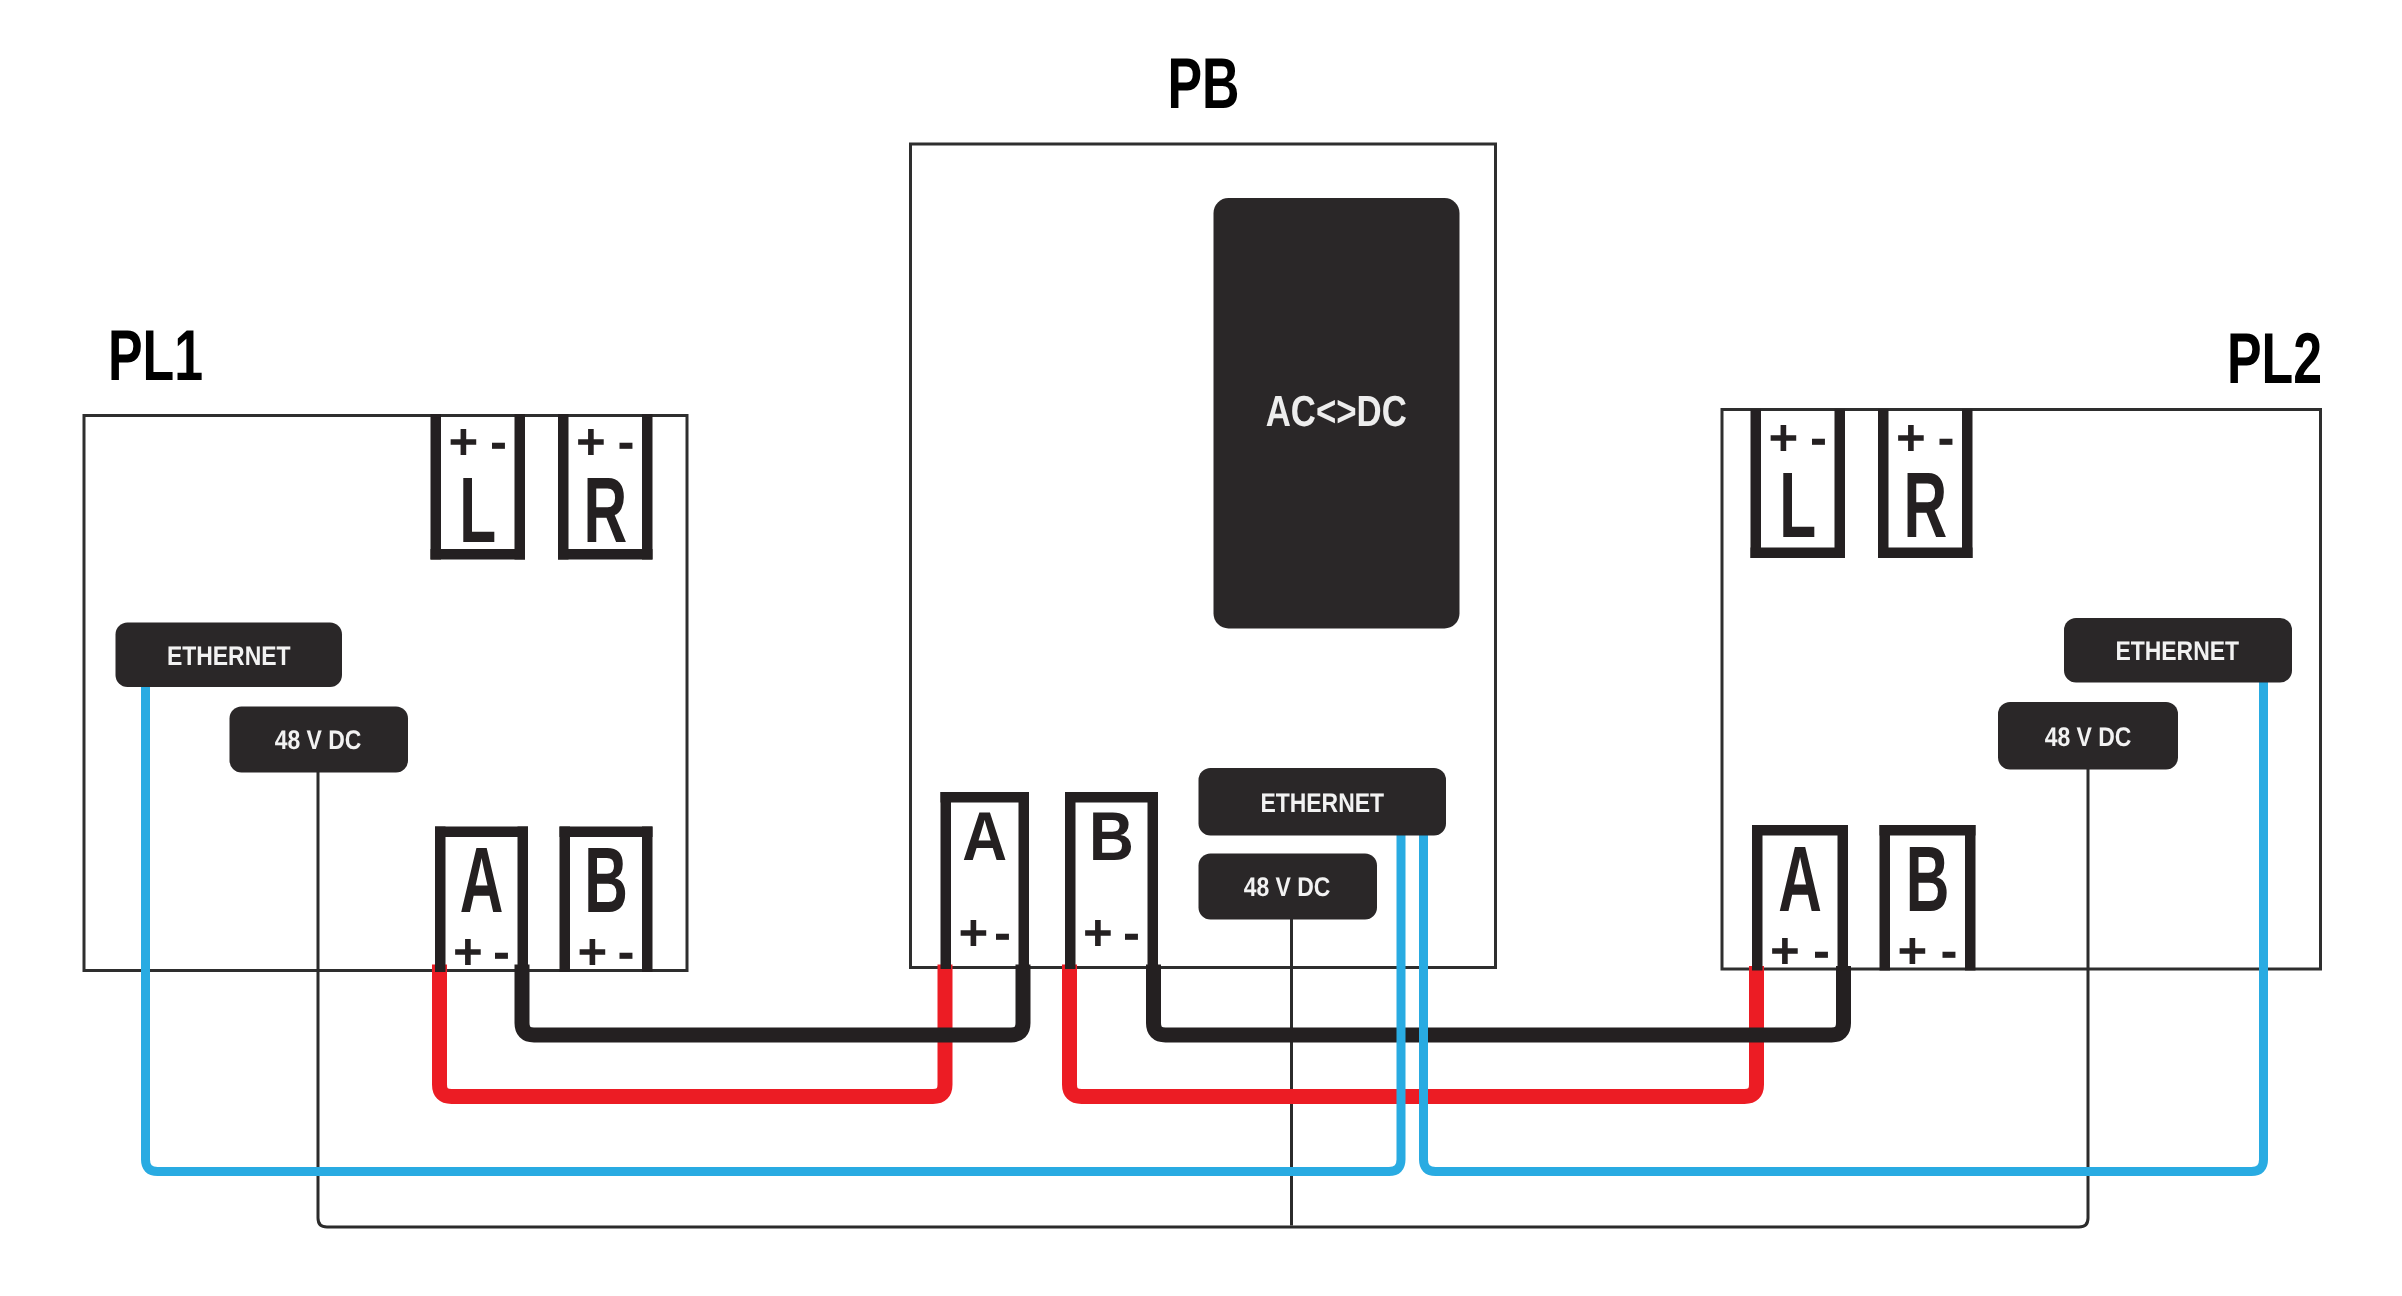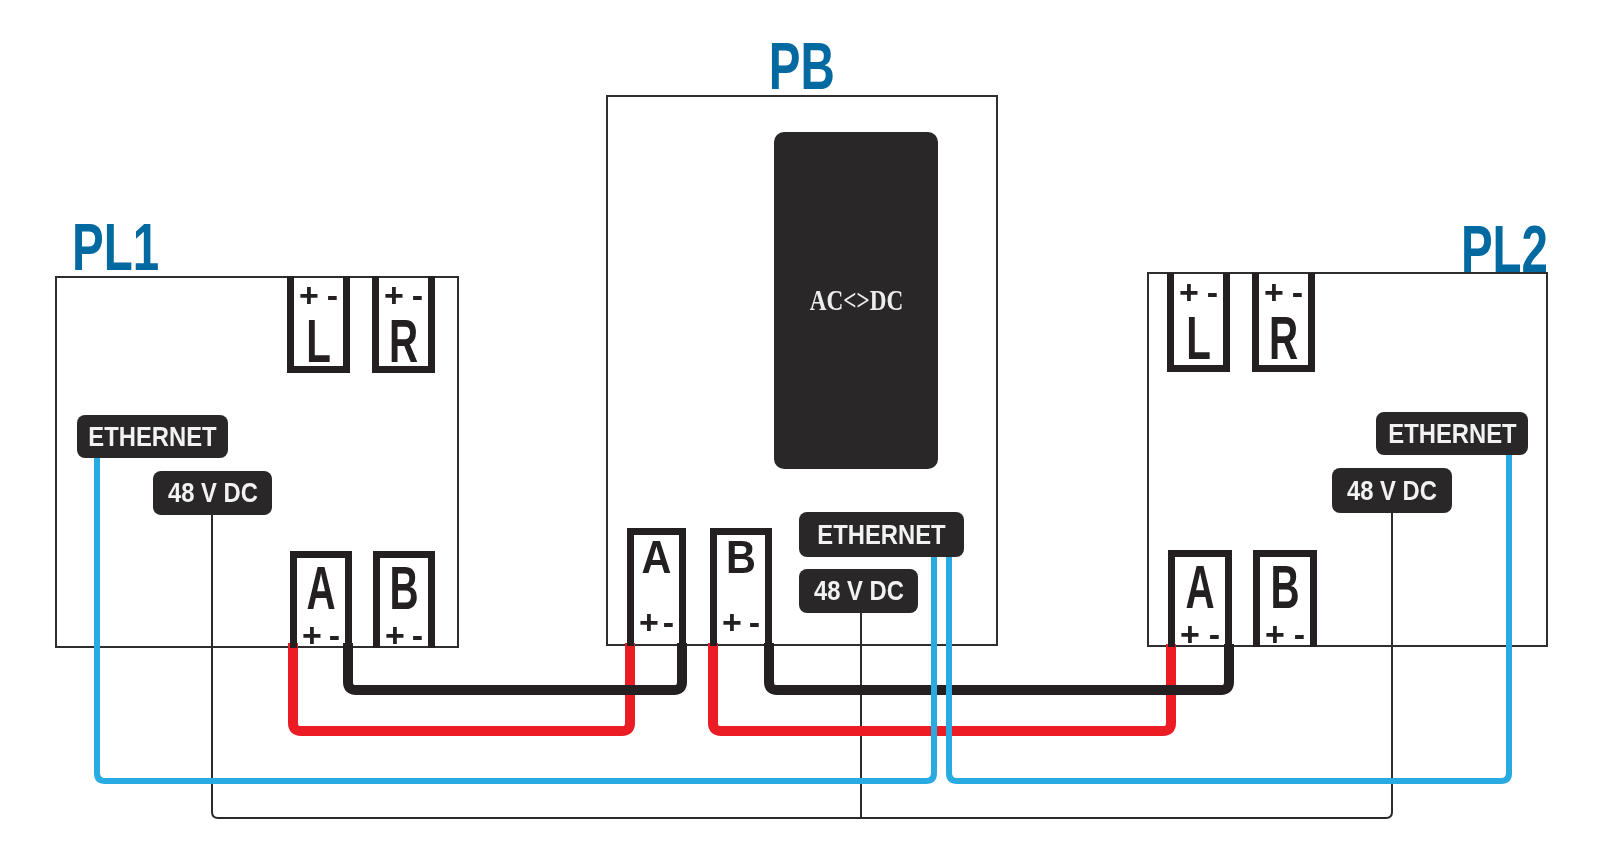--- a/index.html
+++ b/index.html
@@ -11,22 +11,22 @@
   
   .box{
     position:absolute;box-sizing:border-box;
     border:2px solid var(--outline,#2e2e2e);
     background:transparent;z-index:1;
   }
   
   #wire-layer{position:absolute;left:0;top:0;z-index:5;}
   
   .title{
-    position:absolute;z-index:12;font-weight:bold;font-size:66px;line-height:1;
-    color:#0369a1;white-space:nowrap;
+    position:absolute;z-index:12;font-weight:bold;font-size:48px;line-height:1;
+    color:#000000;white-space:nowrap;
   }
   .title>span{display:inline-block;transform:scaleX(.72);transform-origin:left center;}
   .title.center{text-align:center;}
   .title.center>span{transform-origin:center center;}
   .title.right{text-align:right;}
   .title.right>span{transform-origin:right center;}
   
   .conn{
     position:absolute;box-sizing:border-box;z-index:10;
     border:7px solid #242021;background:transparent;
@@ -44,21 +44,21 @@
     font-weight:bold;text-align:center;line-height:.95;white-space:nowrap;
   }
   .conn-top .letter{margin-top:auto;margin-bottom:1px;font-size:62px;transform:scaleX(.65);transform-origin:center bottom;}
   .conn-bottom .letter{margin-top:1px;font-size:62px;transform:scaleX(.65);transform-origin:center top;}
   .conn-pb .letter{font-size:46px;transform:scaleX(.9);}
   
   .tag{
     position:absolute;box-sizing:border-box;z-index:11;
     background:var(--tag-bg,#2a2728);color:var(--tag-text,#f2f2f2);
     border-radius:8px;display:flex;align-items:center;justify-content:center;
-    font-weight:bold;font-size:28px;line-height:1;white-space:nowrap;
+    font-weight:bold;font-size:18px;line-height:1;white-space:nowrap;
   }
   .tag>span{transform:scaleX(.85);}
   
   .converter{
     position:absolute;box-sizing:border-box;z-index:8;
     background:var(--tag-bg,#2a2728);color:#ededed;border-radius:10px;
     display:flex;align-items:center;justify-content:center;
     font-weight:bold;font-size:29px;line-height:1;white-space:nowrap;
   }
   .converter>span{transform:scaleX(.8);}
@@ -112,21 +112,21 @@
 <div class="tag" style="left:77px;top:415px;width:151px;height:43px;">
     <span>ETHERNET</span>
   </div>
 <div class="tag" style="left:153px;top:471px;width:119px;height:44px;">
     <span>48 V DC</span>
   </div>
 
 <div class="title center" style="left:606px;top:33px;width:392px;"><span>PB</span></div>
 <div class="box" style="left:606px;top:95px;width:392px;height:551px;"></div>
 
-<div class="converter" style="left:774px;top:132px;width:164px;height:337px;font-family:Liberation Serif, serif;">
+<div class="converter" style="left:809px;top:132px;width:164px;height:287px;">
     <span>AC&lt;&gt;DC</span>
   </div>
 
 <div class="conn conn-bottom conn-pb" style="left:627px;top:528px;width:59px;height:118px;">
   <div class="letter">A</div>
   <div class="pm">
     <span>+</span>
     <span>-</span>
   </div>
 </div>

